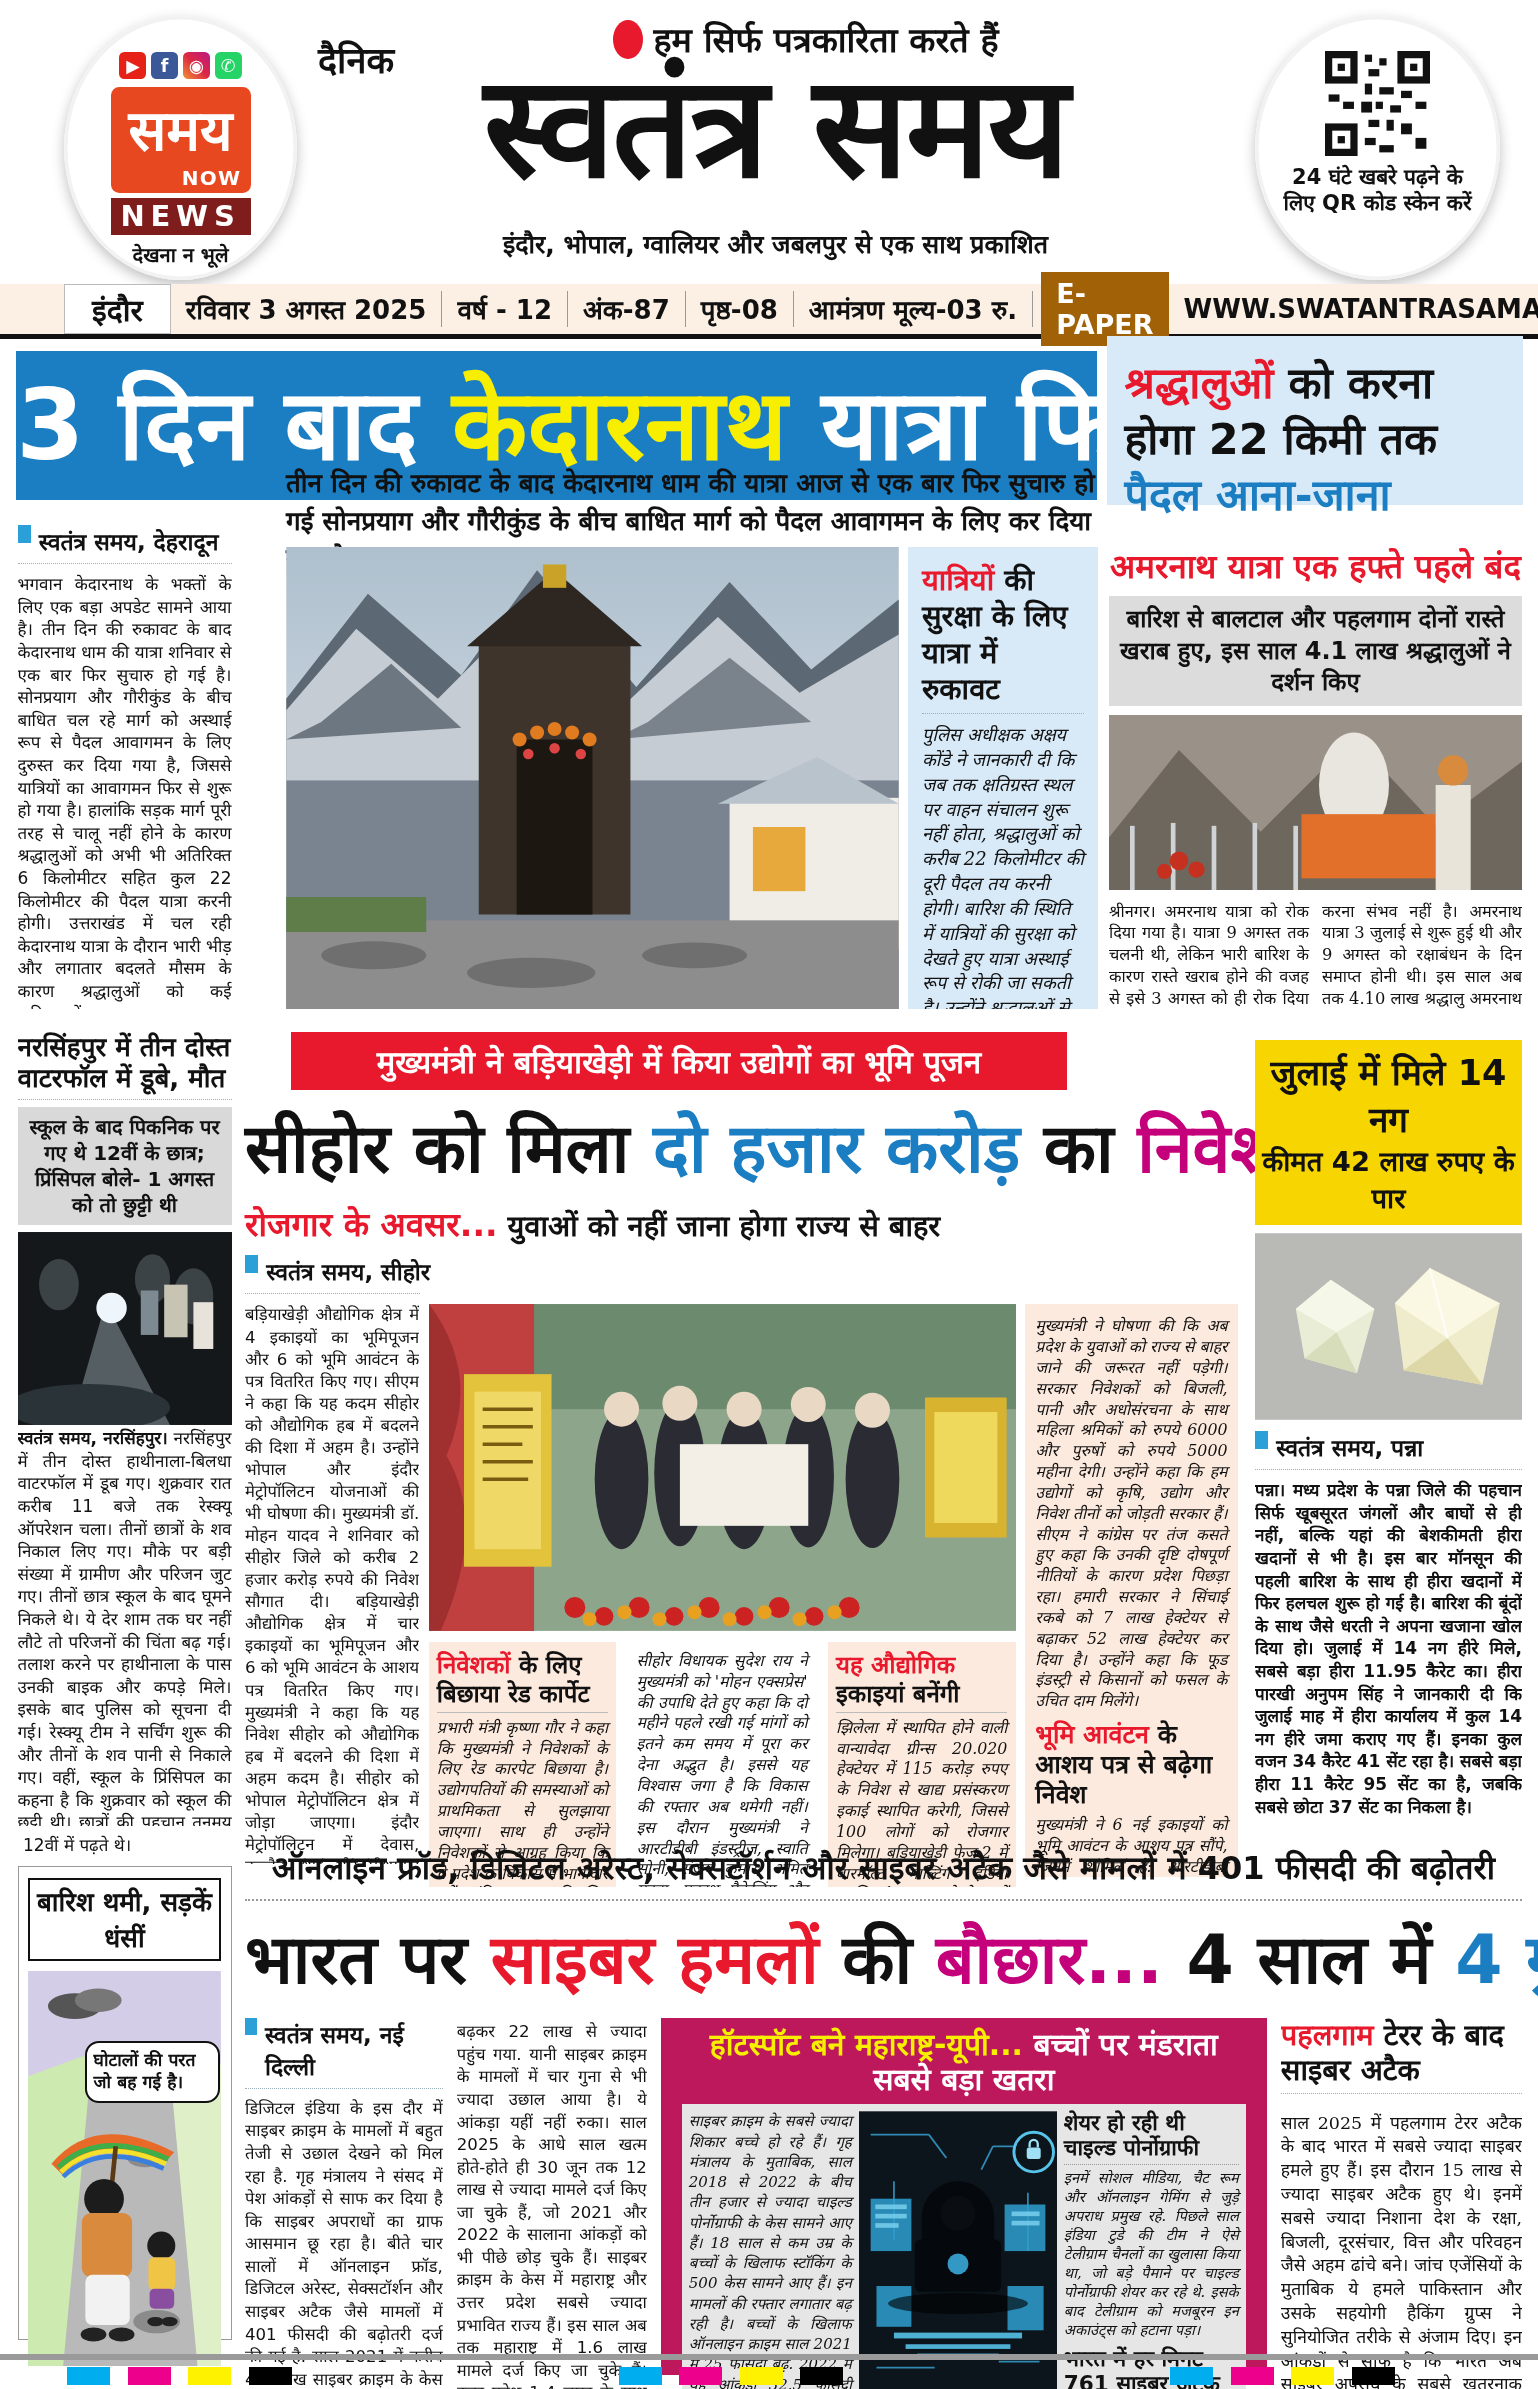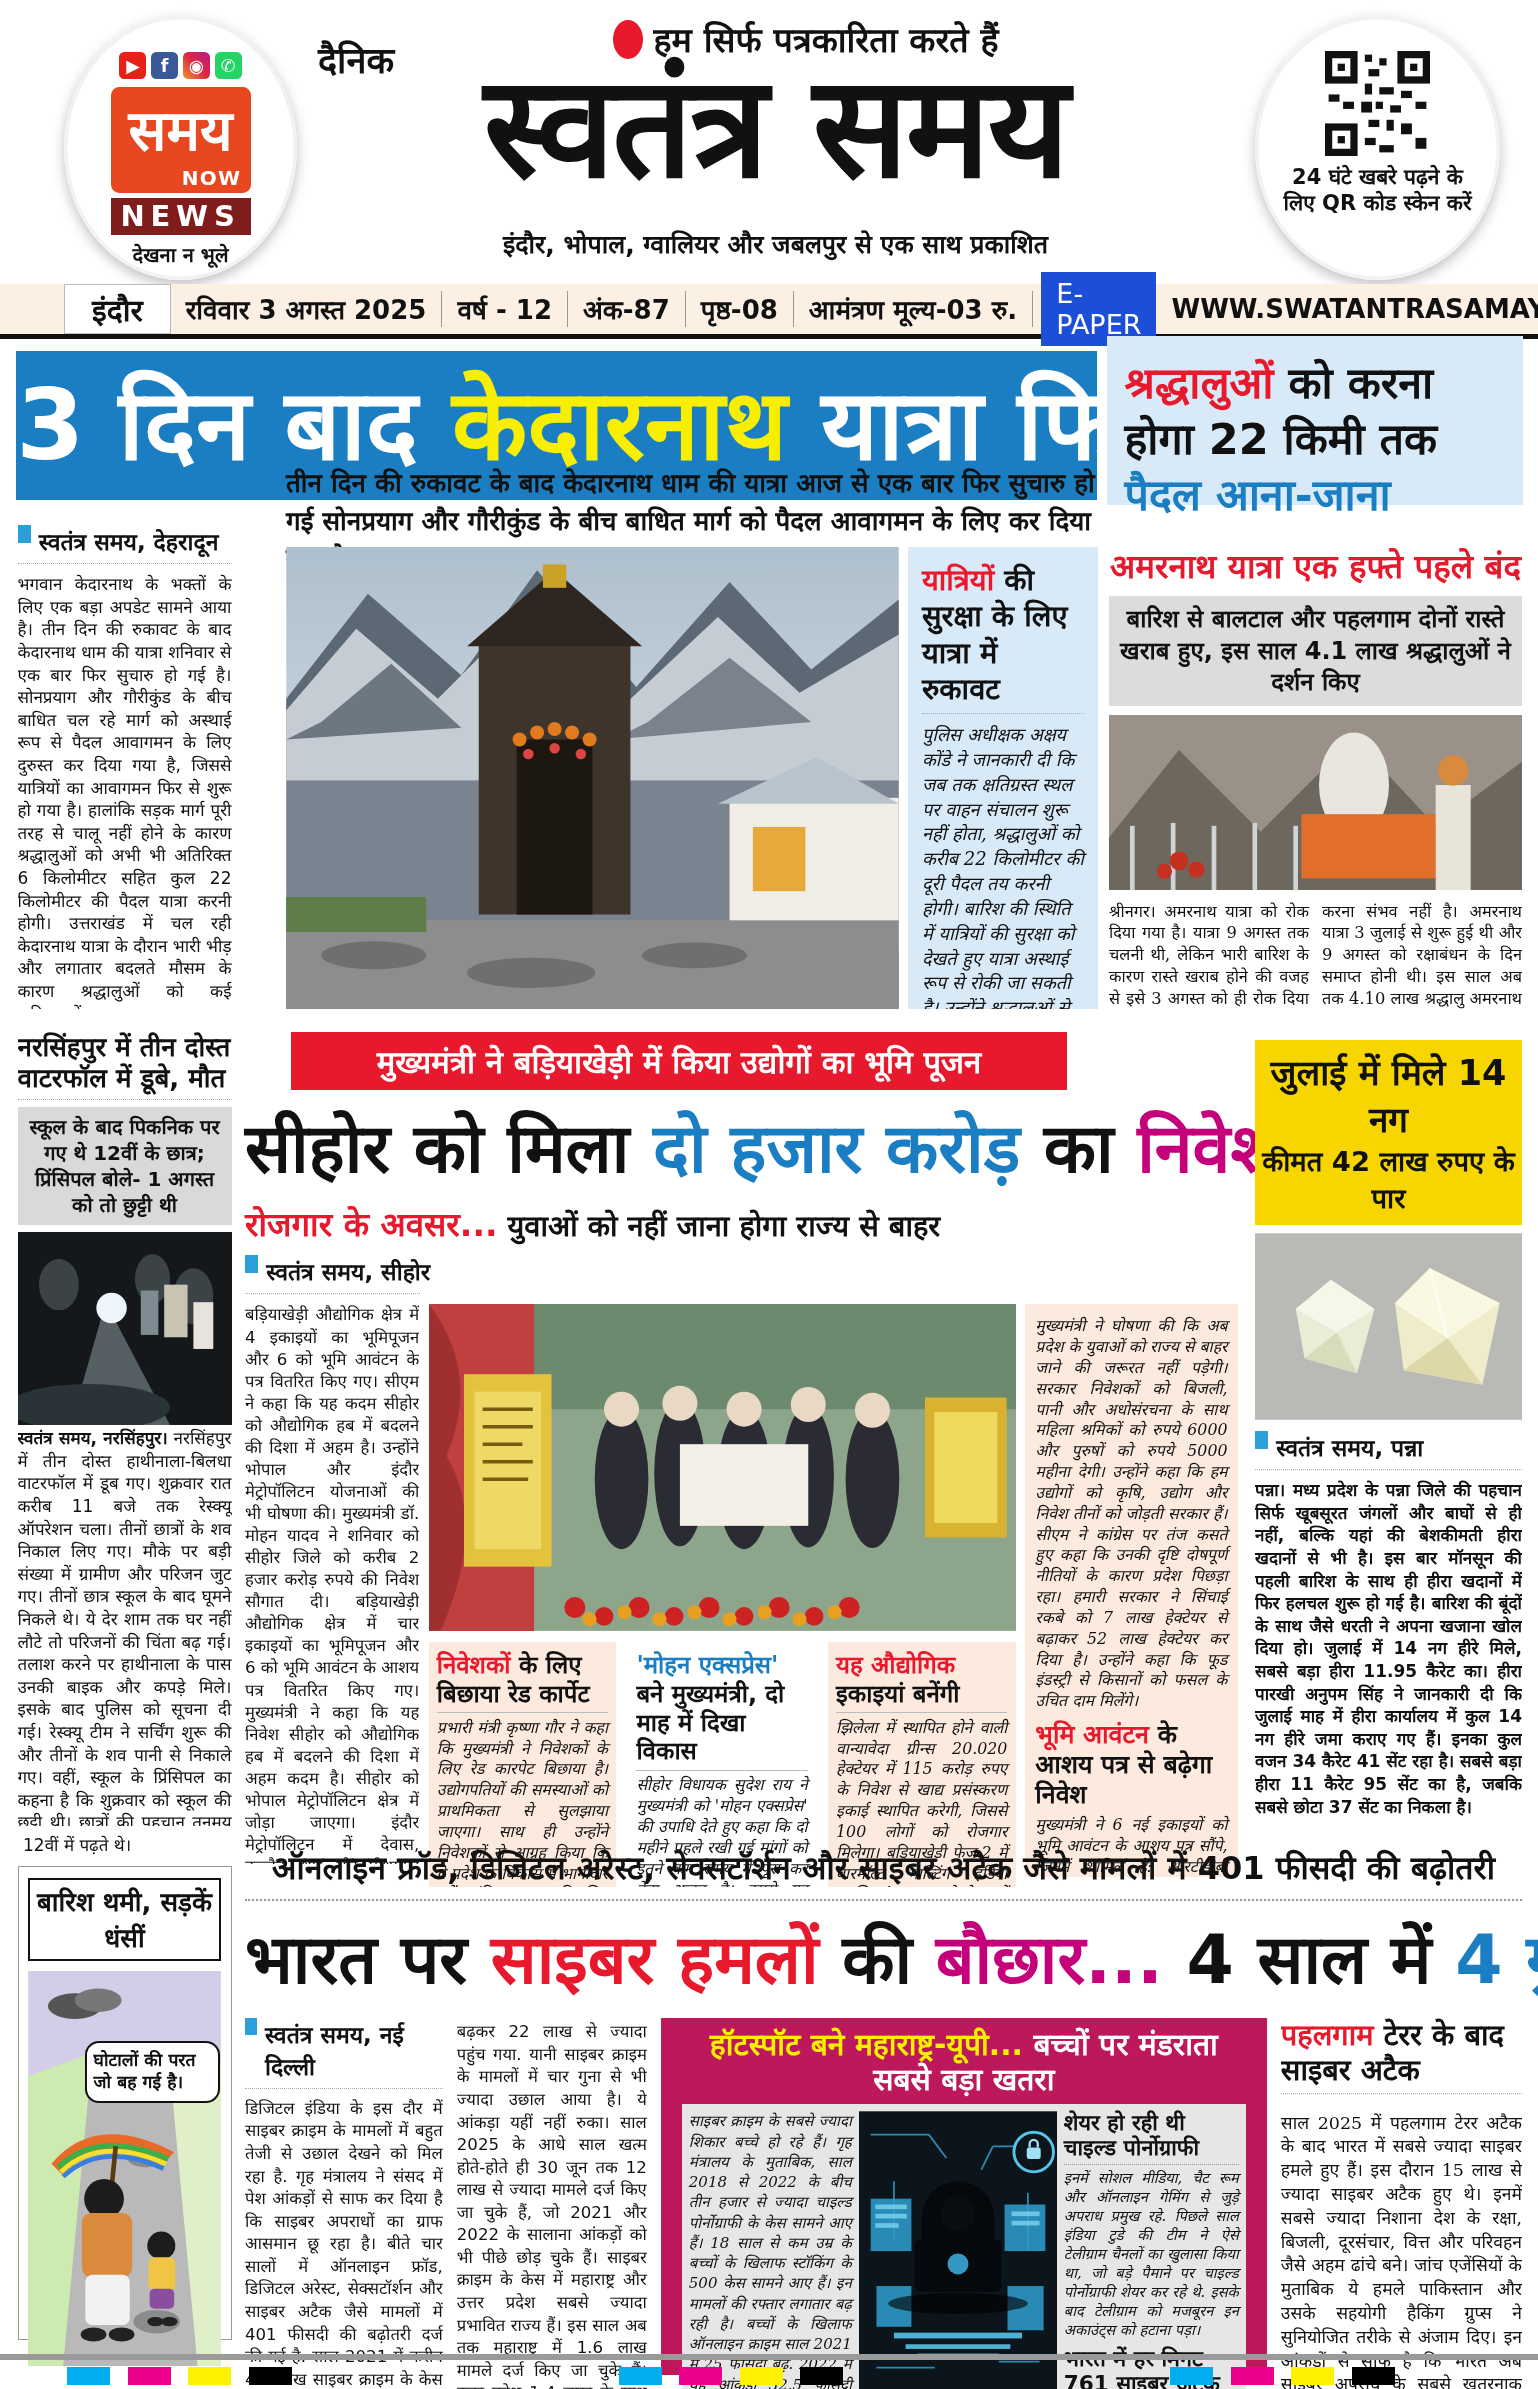--- a/index.html
+++ b/index.html
@@ -34,21 +34,21 @@
   .qr-badge{left:1255px;top:16.3px;width:245px;height:264px;border-radius:50%;background:#fff;
             box-shadow:0 4.7px 13px rgba(0,0,0,.25), inset 0 0 0 3.5px #f2f2f2;text-align:center;}
   .qr-code{margin:35px auto 5.8px;width:105px;height:105px;}
   .qr-cap{font-size:21px;font-weight:800;line-height:1.25;padding:0 27px;}
   
   .dateline{left:0;top:284px;width:1538px;height:50px;background:#fcefe4;display:flex;align-items:center;
             border-bottom:5.8px solid #111;}
   .dl-city{background:#fff;border:1.2px solid #bbb;margin-left:64px;padding:3.5px 27px;font-size:30px;font-weight:800;}
   .dl-item{font-size:26px;font-weight:800;padding:0 15px;border-right:1.2px solid #999;white-space:nowrap;}
   .dl-item:first-of-type{border-left:none;}
-  .dl-epaper{background:#1d4ed8;color:#fff;font-size:27px;font-weight:400;padding:5.8px 15px;margin-left:8.2px;}
+  .dl-epaper{background:#a16207;color:#fff;font-size:27px;font-weight:700;padding:5.8px 15px;margin-left:8.2px;}
   .dl-web{font-size:26px;font-weight:800;padding:0 15px;white-space:nowrap;}
   
   .lead-blue{left:16.3px;top:351px;width:1081px;height:149px;background:#1b7ec2;color:#fff;
              font-size:98px;font-weight:800;text-align:center;line-height:149px;white-space:nowrap;}
   .lead-side{left:1107px;top:336px;width:416px;height:169px;background:#d8eaf8;padding:20px 17.5px;
              box-sizing:border-box;font-size:43px;font-weight:800;line-height:1.3;}
   .byline{display:flex;gap:8.2px;font-size:23px;font-weight:800;}
   .byline .sq{width:13px;height:17.5px;background:#2a9fd8;}
   .dotted{border-bottom:1.8px dotted #9ab0bd;margin:5.8px 0 9.3px;}
   .bodytxt{font-size:17px;line-height:1.33;}
@@ -391,21 +391,20 @@
               <circle cx="635" cy="540" r="12"></circle>
               <circle cx="695" cy="528" r="12"></circle>
             </g>
         </svg>
         <div class="seh-boxes">
           <div class="sbox pinkbg" style="width:190px;">
             <h4><span class="red">निवेशकों</span><span> के लिए बिछाया रेड कार्पेट</span></h4>
             <p>प्रभारी मंत्री कृष्णा गौर ने कहा कि मुख्यमंत्री ने निवेशकों के लिए रेड कारपेट बिछाया है। उद्योगपतियों की समस्याओं को प्राथमिकता से सुलझाया जाएगा। साथ ही उन्होंने निवेशकों से आग्रह किया कि वे प्रदेश के विकास में भागीदार बनें। मंदिर मानकर विकसित कर रहे हैं। मंच पर ही राजस्व मंत्री करण सिंह वर्मा ने औद्योगिक क्षेत्र का नाम बड़ियाखेड़ी होने पर आपत्ति जताते हुए इसे 'जहांगीरपुरा' कहा जाना चाहिए। यह क्षेत्र उनके इछावर विधानसभा क्षेत्र में है। इस पर मुख्यमंत्री ने मुस्कराते हुए जवाब दिया, जहां बढ़िया काम हो, वो बड़ियाखेड़ी कहलाता है। उन्होंने मंत्री से कहा, यह भी आपका ही क्षेत्र है।</p>
           </div>
           <div class="sbox" style="width:190px;background:#fff;">
-            <h4><span class="blue">'मोहन एक्सप्रेस'</span><span> बने मुख्यमंत्री, दो माह में दिखा विकास</span></h4>
             <p>सीहोर विधायक सुदेश राय ने मुख्यमंत्री को 'मोहन एक्सप्रेस' की उपाधि देते हुए कहा कि दो महीने पहले रखी गई मांगों को इतने कम समय में पूरा कर देना अद्भुत है। इससे यह विश्वास जगा है कि विकास की रफ्तार अब थमेगी नहीं। इस दौरान मुख्यमंत्री ने आरटीडीबी इंडस्ट्रीज, स्वाति सोनी, संजय कुमार, अमित मूंदड़ा, प्रकाश पैकेजिंग और आरना वेंचर्स को भूमि आवंटन के आशय पत्र वितरित किए। इन इकाइयों से 311 अतिरिक्त रोजगार के अवसर सृजित होंगे।</p>
           </div>
           <div class="sbox pinkbg" style="width:190px;">
             <h4><span class="red">यह औद्योगिक</span><span> इकाइयां बनेंगी</span></h4>
             <p>झिलेला में स्थापित होने वाली वान्यावेदा ग्रीन्स 20.020 हेक्टेयर में 115 करोड़ रुपए के निवेश से खाद्य प्रसंस्करण इकाई स्थापित करेगी, जिससे 100 लोगों को रोजगार मिलेगा। बड़ियाखेड़ी फेज-2 में बारमॉल्ट माल्टिंग इंडिया प्रा.लि. 10.250 हेक्टेयर में 400 करोड़ रुपए के निवेश से देश की सबसे बड़ी माल्ट निर्माता इकाई स्थापित करेगी, जिससे 350 लोगों को रोजगार मिलेगा। जहांगीरपुरा में सीजी पावर एंड इंडस्ट्रियल सॉल्यूशन लि. 18.260 हेक्टेयर में 888 करोड़ रुपए के निवेश से एशिया की सबसे बड़ी ट्रांसफॉर्मर इकाई स्थापित करेगी, जिससे 394 लोगों को रोजगार मिलेगा। बड़ियाखेड़ी में श्रीकृष्णा इंडस्ट्रीज 0.476 हेक्टेयर में 3 करोड़ रुपए के निवेश से खाद्य प्रसंस्करण इकाई स्थापित करेगी, जिससे 10 लोगों को रोजगार मिलेगा।</p>
           </div>
         </div>
       </div>
       <div class="seh-colR">
         <p>मुख्यमंत्री ने घोषणा की कि अब प्रदेश के युवाओं को राज्य से बाहर जाने की जरूरत नहीं पड़ेगी। सरकार निवेशकों को बिजली, पानी और अधोसंरचना के साथ महिला श्रमिकों को रुपये 6000 और पुरुषों को रुपये 5000 महीना देगी। उन्होंने कहा कि हम उद्योगों को कृषि, उद्योग और निवेश तीनों को जोड़ती सरकार हैं। सीएम ने कांग्रेस पर तंज कसते हुए कहा कि उनकी दृष्टि दोषपूर्ण नीतियों के कारण प्रदेश पिछड़ा रहा। हमारी सरकार ने सिंचाई रकबे को 7 लाख हेक्टेयर से बढ़ाकर 52 लाख हेक्टेयर कर दिया है। उन्होंने कहा कि फूड इंडस्ट्री से किसानों को फसल के उचित दाम मिलेंगे।</p>

